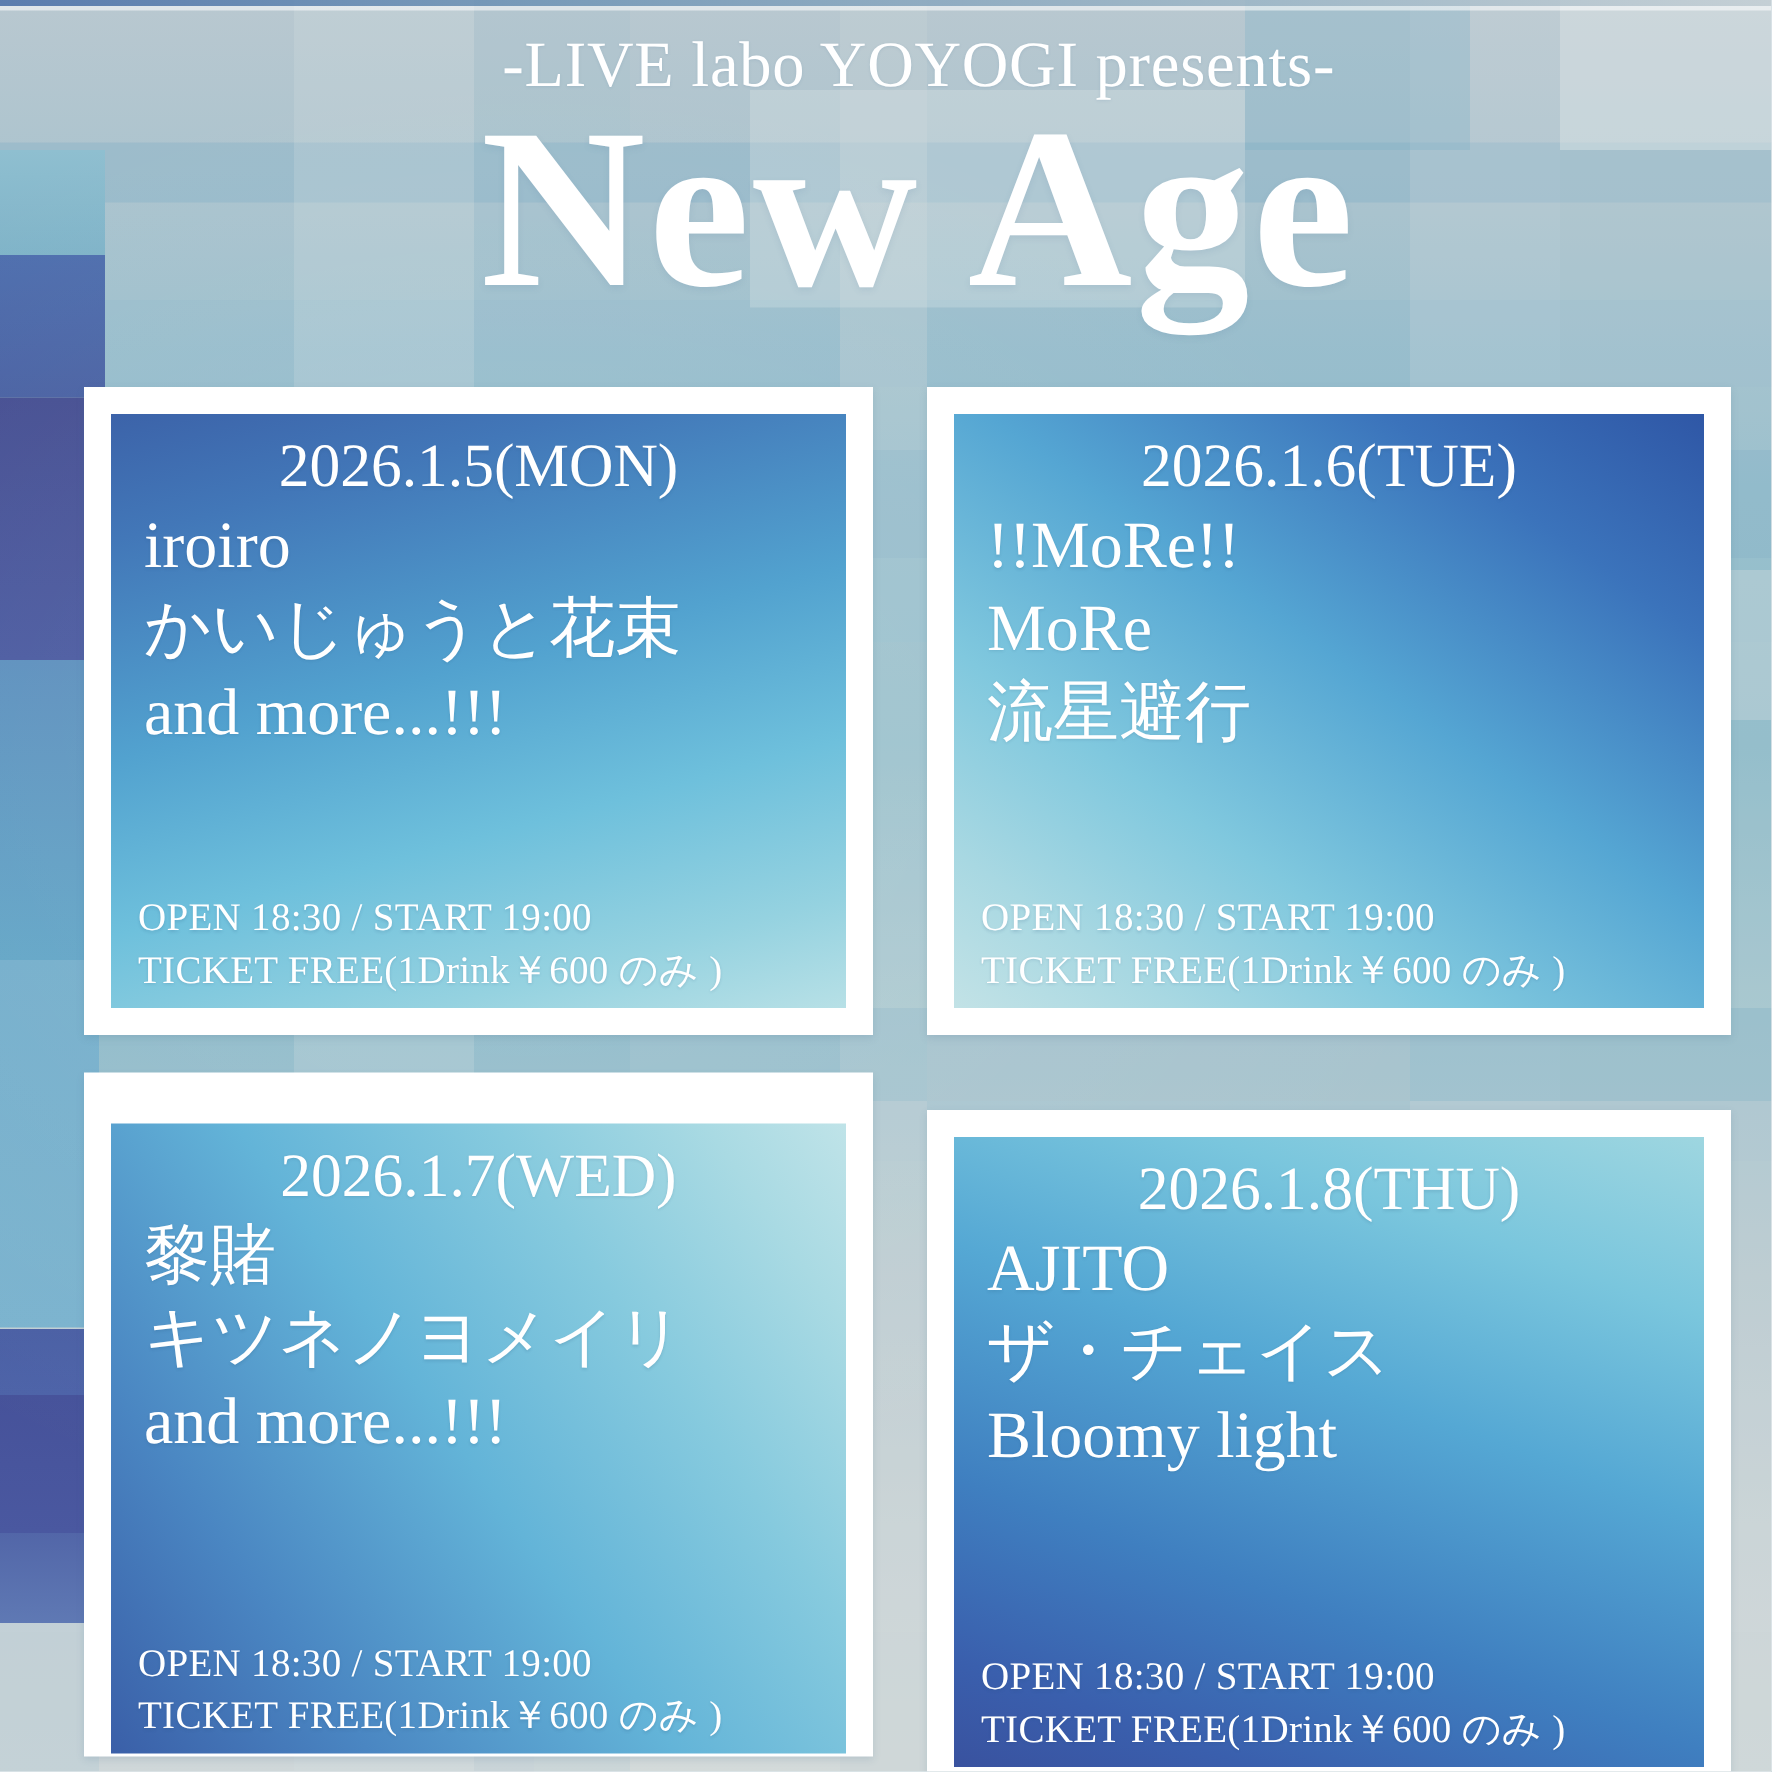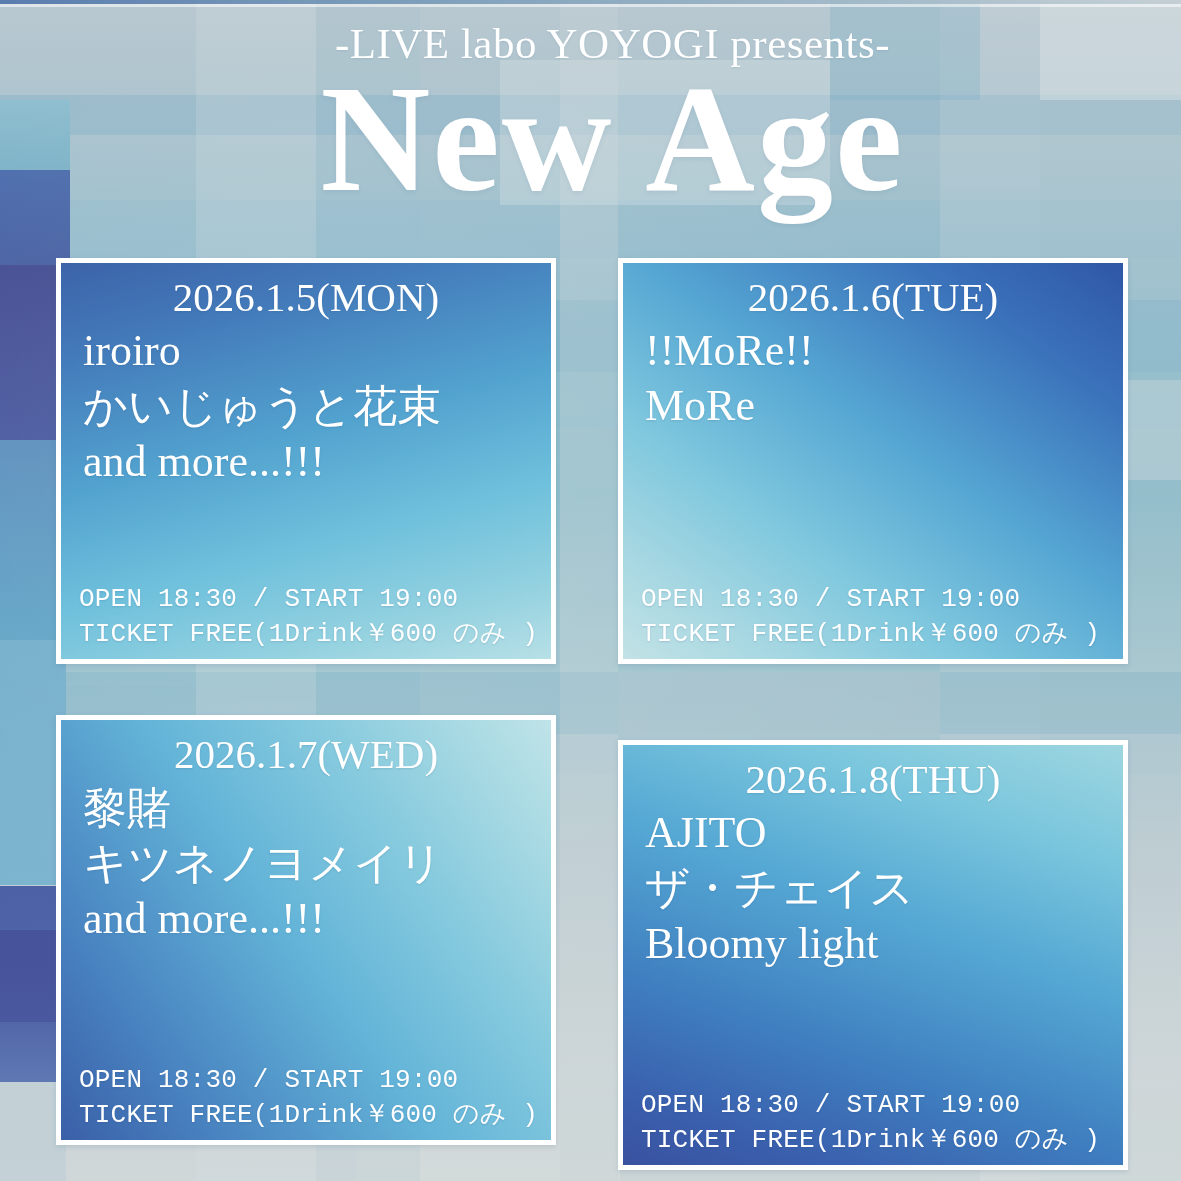--- a/index.html
+++ b/index.html
@@ -118,42 +118,42 @@
   
   .grid {
     position: absolute;
     left: 56px; top: 258px;
     width: 1062px;
     z-index: 5;
   }
   .panel-wrap {
     position: absolute;
     background: #ffffff;
-    padding: 5px;
+    padding: 18px;
     box-shadow: 0 2px 5px rgba(70,110,145,.18);
   }
   .panel {
     position: relative;
     width: 100%;
     height: 100%;
     overflow: hidden;
     box-sizing: border-box;
     padding: 8px 0 0 0;
   }
 
   
   .p1 { left: 0;    top: 0;   width: 490px; height: 396px; }
   .p2 { left: 562px;top: 0;   width: 500px; height: 396px; }
   .p3 { left: 0;    top: 457px; width: 490px; height: 420px; }
   .p4 { left: 562px;top: 482px; width: 500px; height: 420px; }
 
   
   .g1 { background: linear-gradient(165deg, #3c63a9 0%, #4277b8 16%, #52a2cf 44%, #6ec0dc 66%, #95d2e0 86%, #b7e0e6 100%); }
   .g2 { background: linear-gradient(215deg, #2f57a6 0%, #3b73bb 20%, #55a6d3 45%, #80c8de 68%, #a8d8e2 86%, #c2e2e6 100%); }
-  .g3 { background: linear-gradient(55deg, #3a5fa8 0%, #4a86c2 22%, #63b4d8 48%, #86cade 70%, #a9dae3 88%, #bfe3e8 100%); }
+  .g3 { background: linear-gradient(55deg, #3a5fa8 0%, #4a86c2 22%, #63b4d8 48%, #86cade 70%, #a9dae3 88%, #bfe3e8 100%); margin-top: 16px; }
   .g4 { background: linear-gradient(200deg, #9ed6e0 0%, #7ac6dd 20%, #55a8d4 42%, #3f7fc0 68%, #3a5fad 88%, #39529f 100%); }
 
   .date {
     color: #ffffff;
     font-size: 41px;
     line-height: 1.12;
     text-align: center;
     font-weight: 400;
     letter-spacing: 0px;
     padding: 4px 0 2px 0;
@@ -172,21 +172,20 @@
     font-weight: 400;
     text-shadow: 0 1px 2px rgba(40,80,120,.16);
   }
   .act.jp { font-family: "DejaVu Serif", "Liberation Serif", serif; font-size: 44px; }
 
   .footer {
     position: absolute;
     left: 18px;
     bottom: 8px;
     color: #ffffff;
-    font-family: Liberation Mono, monospace;
   }
   .fline {
     font-size: 26px;
     line-height: 1.32;
     white-space: nowrap;
     letter-spacing: .2px;
     text-shadow: 0 1px 2px rgba(40,80,120,.18);
   }
 </style>
 </head>
@@ -252,20 +251,21 @@
         </div>
       </div>
     </div>
 
     <div class="panel-wrap p2">
       <div class="panel g2">
         <div class="date">2026.1.6(TUE)</div>
         <ul class="acts">
           <li class="act">!!MoRe!!</li>
           <li class="act">MoRe</li>
+          <li class="act jp">流星避行</li>
         </ul>
         <div class="footer">
           <div class="fline">OPEN 18:30 / START 19:00</div>
           <div class="fline">TICKET FREE(1Drink￥600 のみ )</div>
         </div>
       </div>
     </div>
 
     <div class="panel-wrap p3">
       <div class="panel g3">

